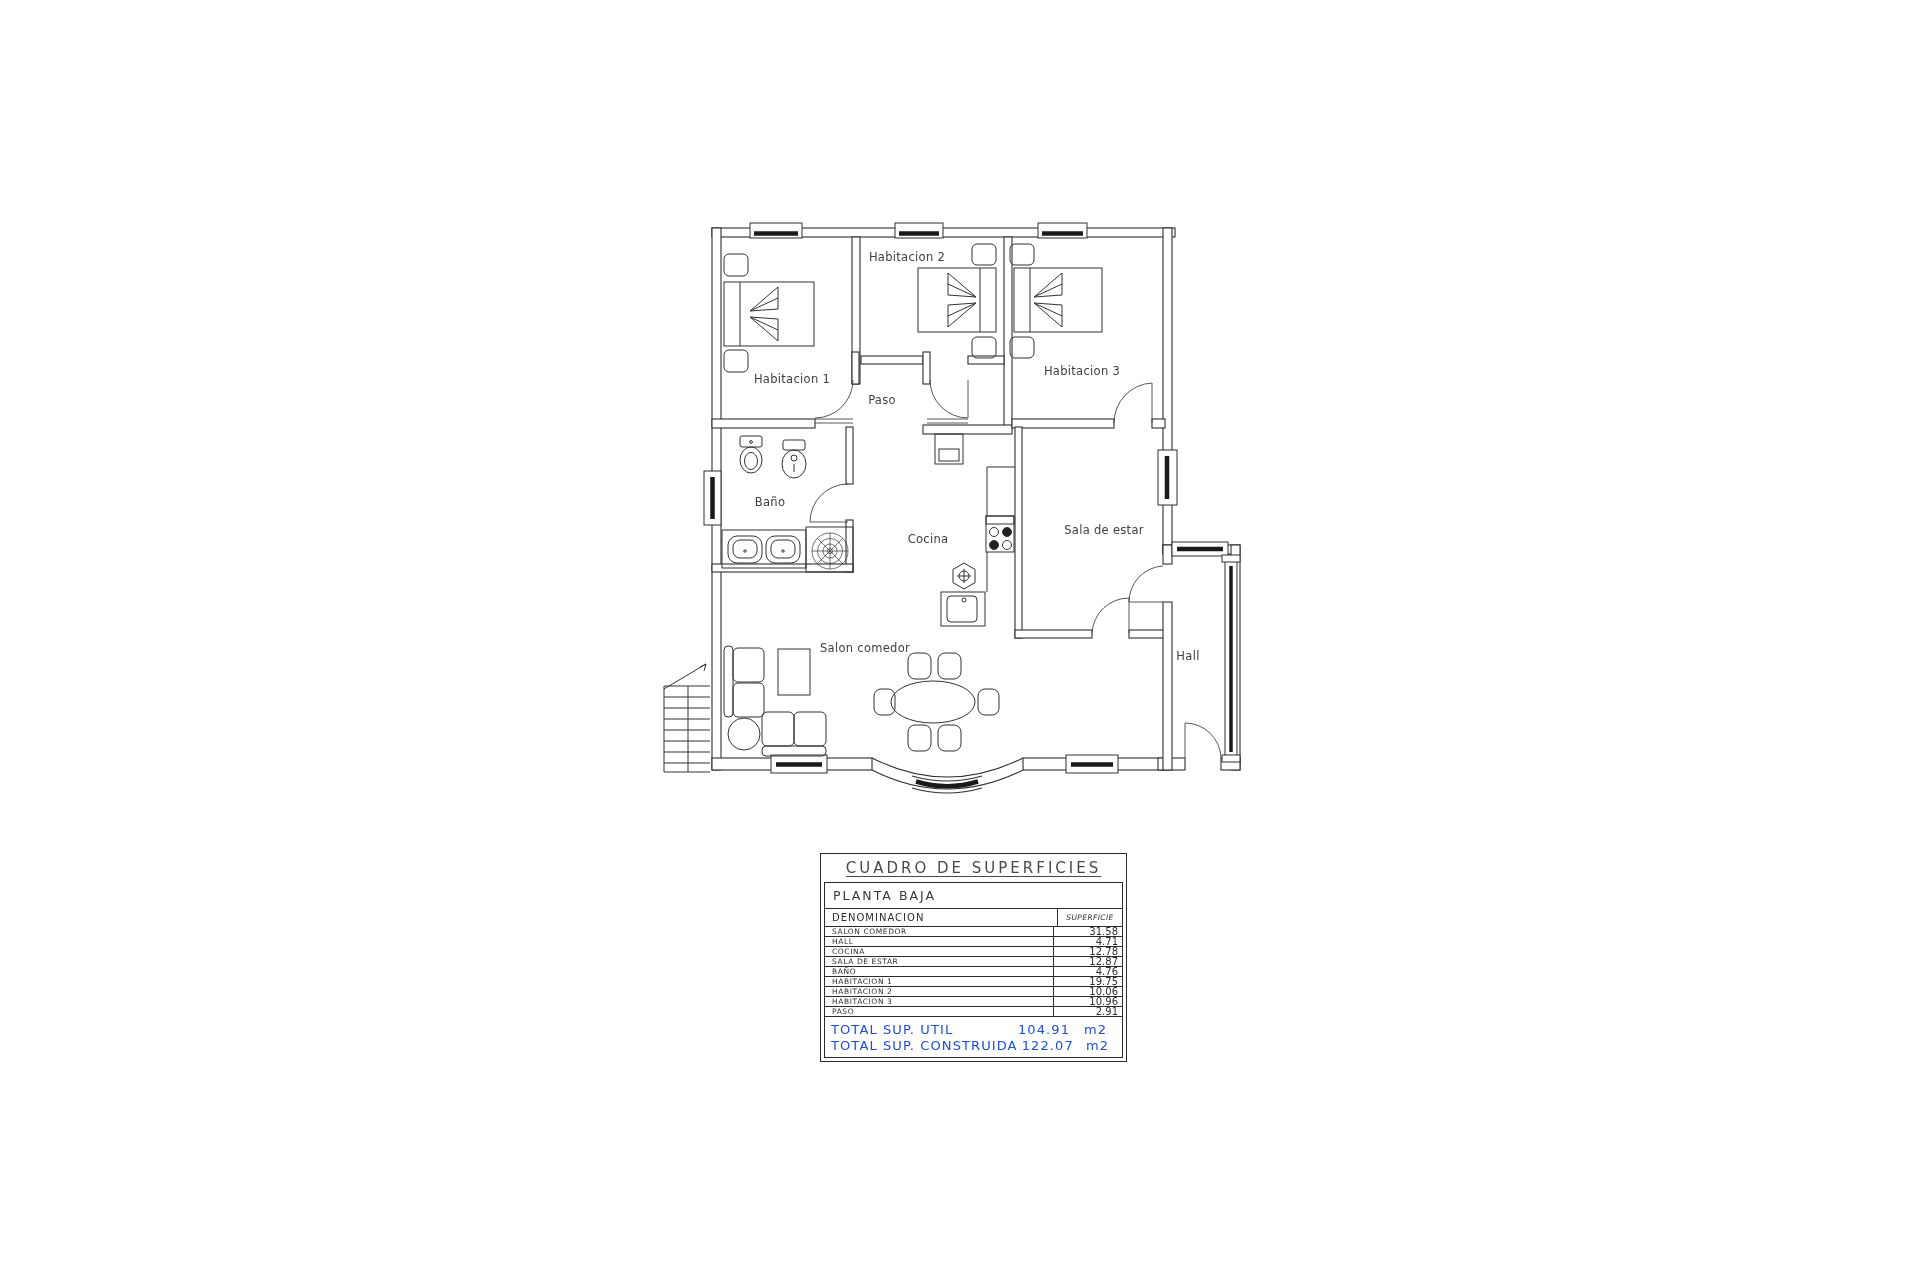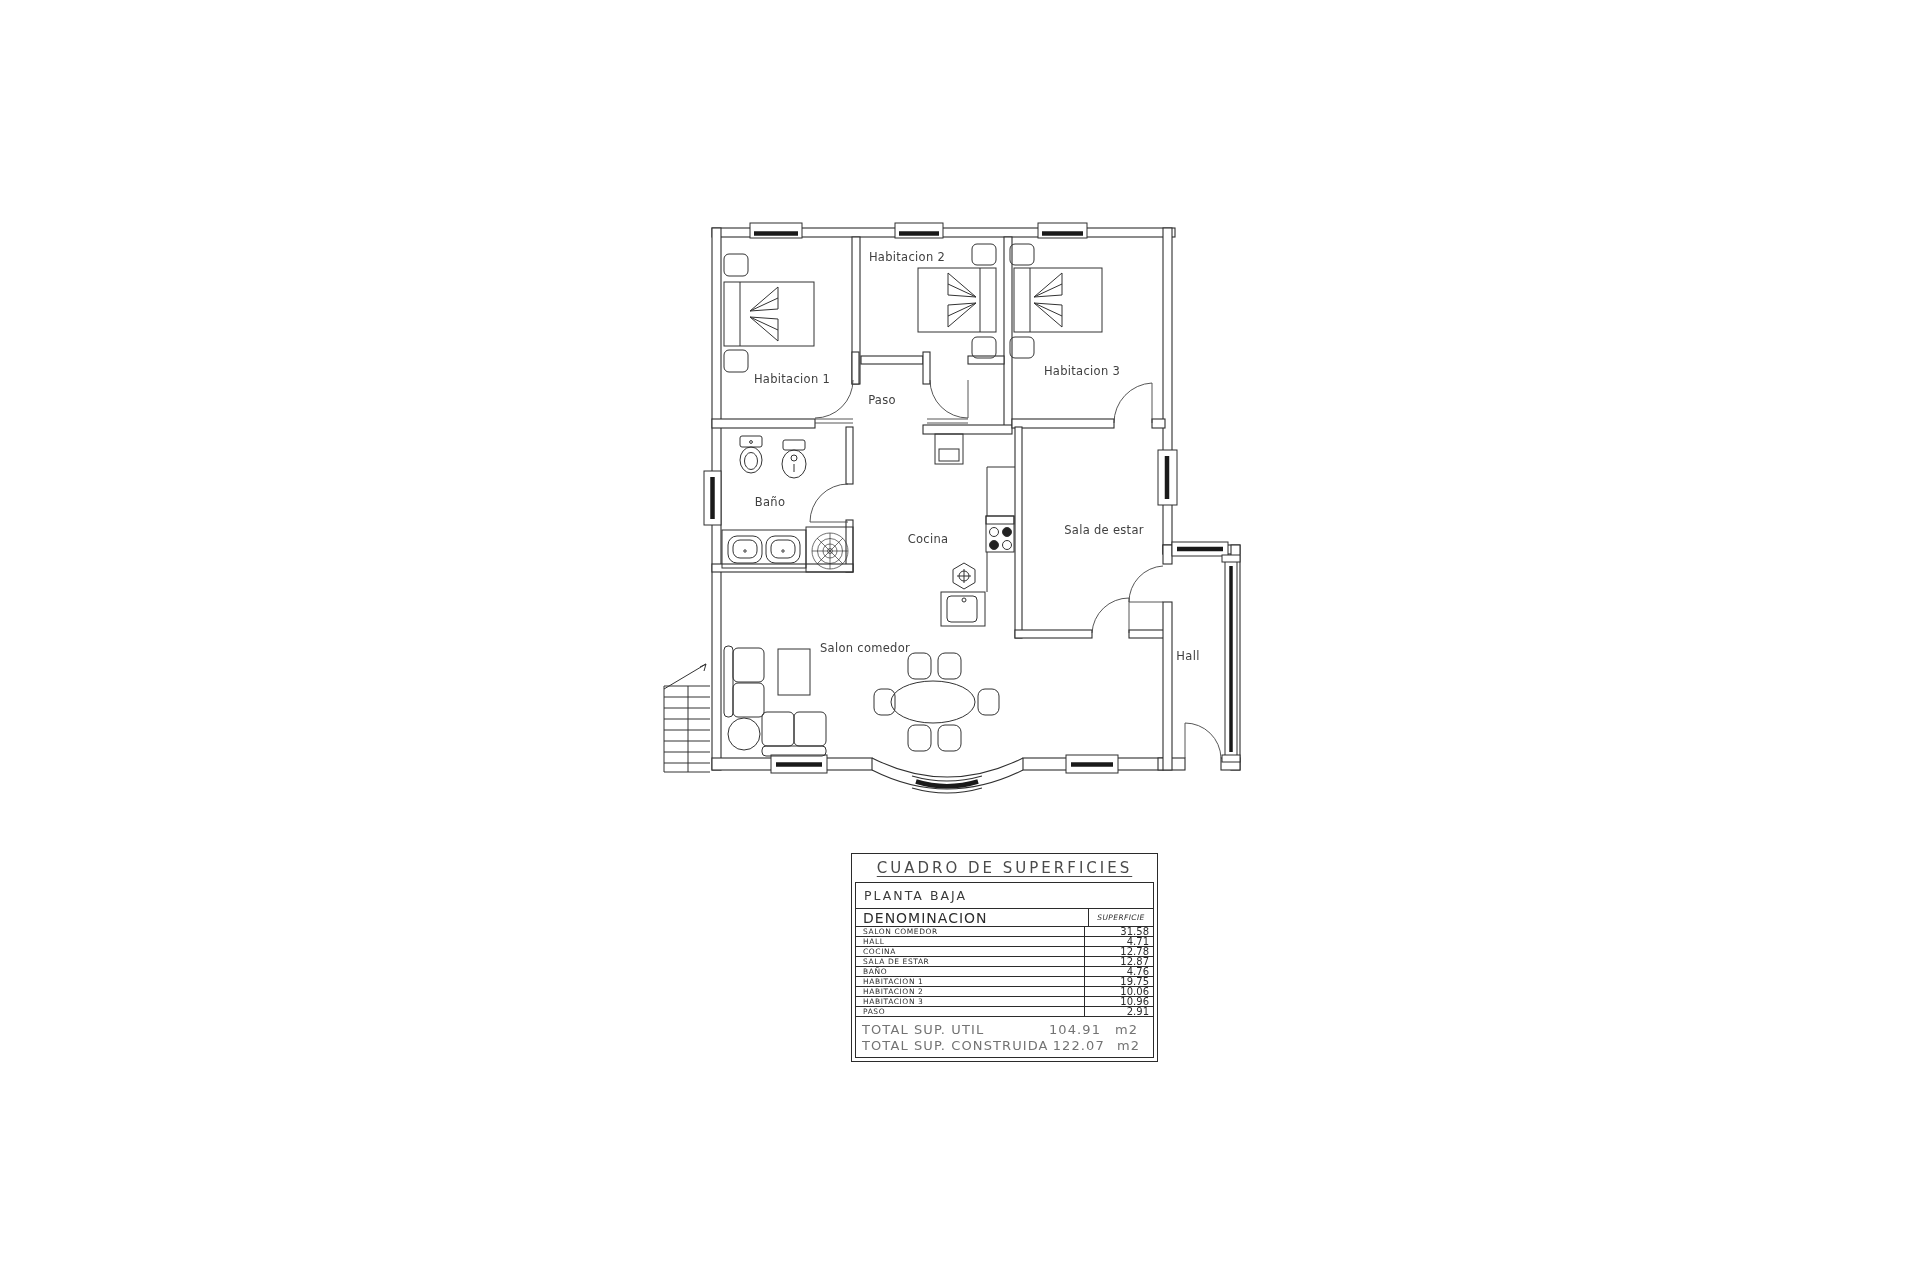--- a/index.html
+++ b/index.html
@@ -3,38 +3,38 @@
 <meta charset="utf-8">
 <style>
   html,body{margin:0;padding:0;background:#ffffff;}
   .sheet{position:relative;width:1920px;height:1280px;background:#ffffff;overflow:hidden;
          font-family:"DejaVu Sans","Liberation Sans",sans-serif;}
   svg text{font-family:"DejaVu Sans","Liberation Sans",sans-serif;}
   .lbl{font-size:11.5px;fill:#404040;letter-spacing:.3px;text-anchor:middle;}
 
   
   .stable{position:absolute;left:820px;top:853px;width:307px;height:209px;
-          border:1.4px solid #2b2b2b;color:#2d2d2d;background:#fff;box-sizing:border-box;margin-left:31px;}
+          border:1.4px solid #2b2b2b;color:#2d2d2d;background:#fff;box-sizing:border-box;}
   .stable .title{height:27px;display:flex;align-items:center;justify-content:center;
           font-size:15px;letter-spacing:3px;color:#4a4a4a;text-decoration:underline;
           text-underline-offset:3px;white-space:nowrap;}
   .stable .inner{position:absolute;left:3px;right:3px;top:28px;bottom:3px;
           border:1px solid #2b2b2b;display:flex;flex-direction:column;box-sizing:border-box;}
   .planta{height:25px;flex:none;border-bottom:1px solid #2b2b2b;display:flex;align-items:center;
           padding-left:8px;font-size:12.5px;letter-spacing:2px;color:#3a3a3a;}
   .hdr{height:17px;flex:none;border-bottom:1px solid #2b2b2b;display:flex;}
-  .hdr .n{flex:1;display:flex;align-items:center;padding-left:7px;font-size:14px;letter-spacing:1px;}
+  .hdr .n{flex:1;display:flex;align-items:center;padding-left:7px;font-size:10px;letter-spacing:1px;}
   .hdr .a{width:64px;flex:none;border-left:1px solid #2b2b2b;display:flex;align-items:center;
           justify-content:center;font-size:7.5px;letter-spacing:.4px;font-style:italic;}
   .drow{flex:1;min-height:0;border-bottom:1px solid #2b2b2b;display:flex;}
   .drow .n{flex:1;display:flex;align-items:center;padding-left:7px;font-size:7.5px;letter-spacing:.6px;}
   .drow .a{width:64px;flex:none;border-left:1px solid #2b2b2b;display:flex;align-items:center;
           justify-content:flex-end;padding-right:4px;font-size:10px;}
   .totals{height:40px;flex:none;display:flex;flex-direction:column;justify-content:center;gap:1px;}
-  .trow{display:flex;align-items:center;font-size:13px;letter-spacing:1.1px;padding:0 6px;color:#737373;white-space:nowrap;}
+  .trow{display:flex;align-items:center;font-size:13px;letter-spacing:1.1px;padding:0 6px;color:#1d4ed8;white-space:nowrap;}
   .trow .tl{flex:1;}
   .trow .tv{width:64px;text-align:center;}
   .trow .tu{width:32px;padding-left:8px;}
 </style>
 </head>
 <body>
 
 <div class="sheet">
 
   

